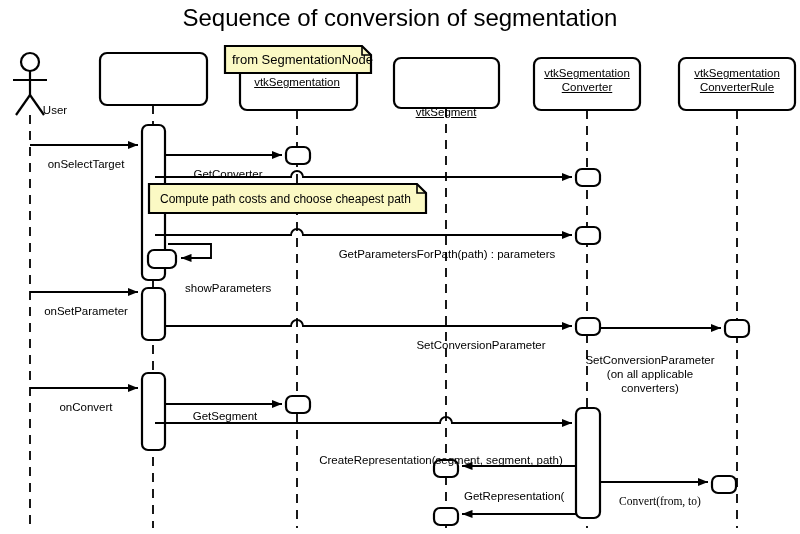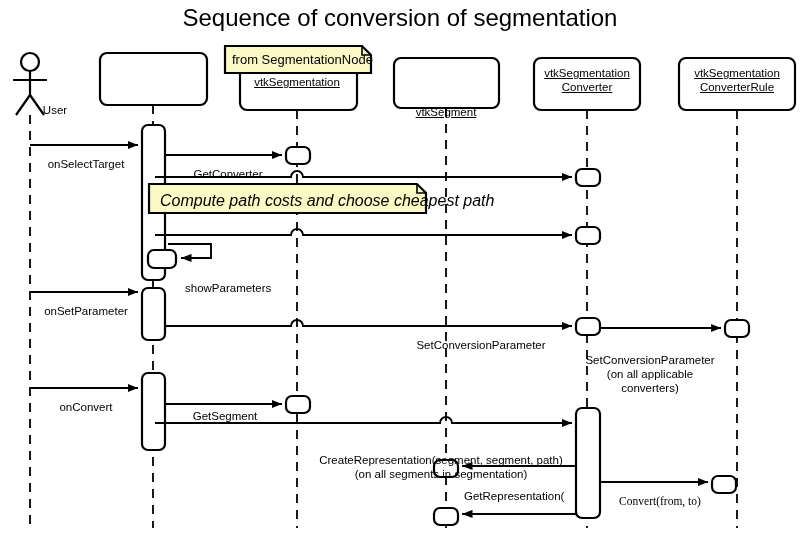--- a/index.html
+++ b/index.html
@@ -183,39 +183,39 @@
     <div><span>vtkSegmentation</span></div>
     <div><span>Converter</span></div>
   </div>
 
   <div class="lifeline-title" style="left:737px; top:66px;">
     <div><span>vtkSegmentation</span></div>
     <div><span>ConverterRule</span></div>
   </div>
 
   <div class="note-label" style="left:232px; top:52px;">from SegmentationNode</div>
-  <div class="note-label" style="left:160px; top:192px; font-size:16px;font-style:italic;">Compute path costs and choose cheapest path</div>
+  <div class="note-label" style="left:160px; top:192px; font-size:12px;">Compute path costs and choose cheapest path</div>
 
   <div class="lbl center" style="left:86px;  top:130px;">onSelectTarget</div>
   <div class="lbl center" style="left:228px; top:140px;">GetConverter</div>
+  <div class="lbl center" style="left:447px; top:220px;">GetParametersForPath(path) : parameters</div>
   <div class="lbl" style="left:185px; top:254px;">showParameters</div>
   <div class="lbl center" style="left:86px;  top:277px;text-align:right;">onSetParameter</div>
   <div class="lbl center" style="left:481px; top:311px;">SetConversionParameter</div>
 
   <div class="lbl center" style="left:650px; top:325px; line-height:14px;">
     <div>SetConversionParameter</div>
     <div>(on all applicable</div>
     <div>converters)</div>
   </div>
 
   <div class="lbl center" style="left:86px;  top:373px;">onConvert</div>
   <div class="lbl center" style="left:225px; top:382px;">GetSegment</div>
 
   <div class="lbl center" style="left:441px; top:425px; line-height:14px;">
     <div>CreateRepresentation(segment, segment, path)</div>
-    <div>(on all segments in segmentation)</div>
   </div>
 
   <div class="lbl" style="left:464px; top:462px;">GetRepresentation(</div>
   <div class="lbl center" style="left:660px; top:467px;font-family:Liberation Serif, serif;">Convert(from, to)</div>
   <div class="lbl" style="left:464px; top:510px;">AddRepresentation(to)</div>
 
 </div>
 
 </body></html>

